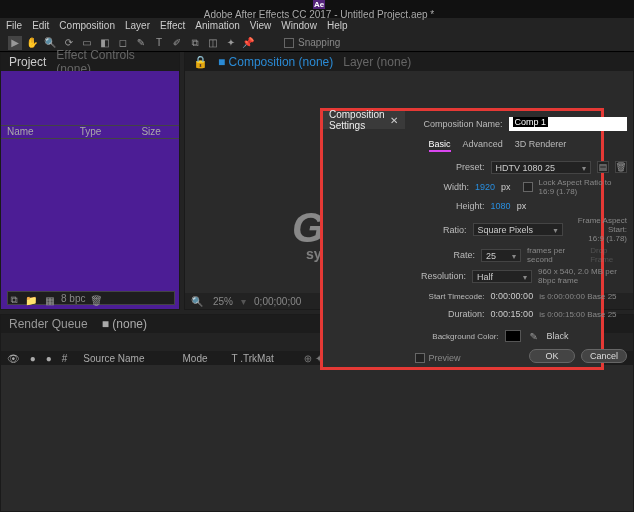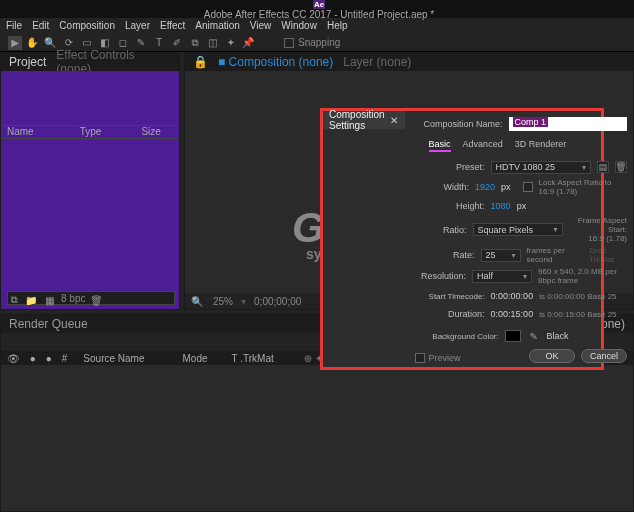--- a/index.html
+++ b/index.html
@@ -21,39 +21,39 @@
 
   .project { top: 0; left: 0; width: 180px; height: 258px; }
   .proj-headers { margin-top: 54px; height: 14px; border-top: 1px solid #444; border-bottom: 1px solid #444; display: flex; padding: 0 6px; color: #aaa; gap: 40px; }
   .proj-search { position: absolute; top: 220px; left: 6px; width: 168px; height: 14px; background: #1e1e1e; border: 1px solid #444; }
 
   .viewer { top: 0; left: 184px; right: 0; height: 258px; }
   .viewer .panel-body { background: #2a2a2a; }
   .viewer-controls { position: absolute; bottom: 0; left: 0; right: 0; height: 16px; background: #222; display: flex; align-items: center; gap: 8px; padding: 0 6px; color: #888; }
 
   .timeline { top: 262px; left: 0; right: 0; bottom: 0; }
-  .timeline .panel-tabs { gap: 21px; justify-content: space-between; }
+  .timeline .panel-tabs { gap: 14px; }
   .tl-header { position: absolute; top: 36px; left: 0; right: 0; height: 14px; background: #1c1c1c; display: flex; align-items: center; gap: 10px; padding: 0 6px; color: #aaa; }
   .tl-area { position: absolute; top: 50px; left: 0; right: 0; bottom: 0; background: #2a2a2a; }
 
   .right-strip { position: absolute; top: 52px; right: 0; width: 12px; height: 20px; background: #333; color: #999; font-size: 8px; display:flex; align-items:center; justify-content:center;}
 
   
   .dialog-frame { position: absolute; top: 108px; left: 320px; width: 284px; height: 262px; border: 3px solid #e53935; }
   .dialog { position: absolute; inset: 0; background: #2d2d2d; display: flex; flex-direction: row; font-size: 9px; color: #ccc; }
   .dlg-titlebar { height: 18px; background: #3a3a3a; display: flex; align-items: center; justify-content: space-between; padding: 0 6px; color: #eee; font-size: 10px; }
   .dlg-close { width: 14px; height: 14px; display: flex; align-items: center; justify-content: center; color: #ccc; font-size: 10px; cursor: default;}
   .dlg-body { flex: 1; padding: 6px 10px 4px 10px; display: flex; flex-direction: column; gap: 4px; position: relative; }
   .row { display: flex; align-items: center; gap: 6px; min-height: 14px; }
   .row label { width: 70px; text-align: right; color: #bbb; }
   .input-name { flex: 1; height: 14px; background: #fff; color: #003; padding: 0 4px; }
-  .input-name span { background: #701a75; color: #fff; padding: 0 2px; }
+  .input-name span { background: #000000; color: #fff; padding: 0 2px; }
   .tabs { display: flex; gap: 12px; margin: 4px 0 4px 14px; color: #bbb; }
   .tabs .active { color: #fff; border-bottom: 2px solid #d946ef; padding-bottom: 1px; }
-  .dd { height: 13px; background: #222; border: 1px solid #444; padding: 0 4px; display: flex; align-items: center; justify-content: space-between; color: #ccc; min-width: 90px; }
+  .dd { height: 13px; background: #222; border: 1px solid #444; padding: 0 4px; display: flex; align-items: flex-end; justify-content: space-between; color: #ccc; min-width: 90px; }
   .dd .arrow { font-size: 8px; color: #888; }
   .num { color: #288edf; }
   .small-icon { width: 12px; height: 12px; display: flex; align-items: center; justify-content: center; color: #999; border:1px solid #444; background:#222;}
   .chk { width: 10px; height: 10px; border: 1px solid #666; background: #222; flex: none;}
   .note { color: #888; font-size: 8px; }
   .swatch { width: 16px; height: 12px; background: #000; border: 1px solid #555; }
   .dlg-footer { display: flex; justify-content: flex-end; align-items: center; gap: 6px; padding: 2px 0 0 0; }
   .btn { width: 46px; height: 14px; background: #444; border: 1px solid #666; border-radius: 7px; display: flex; align-items: center; justify-content: center; color: #ddd; font-size: 9px; }
   .preview-row { position: absolute; left: 10px; bottom: 4px; display:flex; align-items:center; gap:4px; color:#888;}
 
@@ -220,21 +220,21 @@
         </div>
       </div>
 
       <div class="row">
         <label>Rate:</label>
         <div class="dd" style="width:40px;min-width:40px">
           <span>25</span>
             <span class="arrow">▾</span>
         </div>
         <span class="note">frames per second</span>
-        <span class="note" style="opacity:.4">Drop TrkMat</span>
+        <span class="note" style="opacity:.4">Drop Frame</span>
       </div>
 
       <div class="row">
         <label>Resolution:</label>
         <div class="dd" style="width:60px;min-width:60px">
           <span>Half</span>
             <span class="arrow">▾</span>
         </div>
         <span class="note">960 x 540, 2.0 MB per 8bpc frame</span>
       </div>

